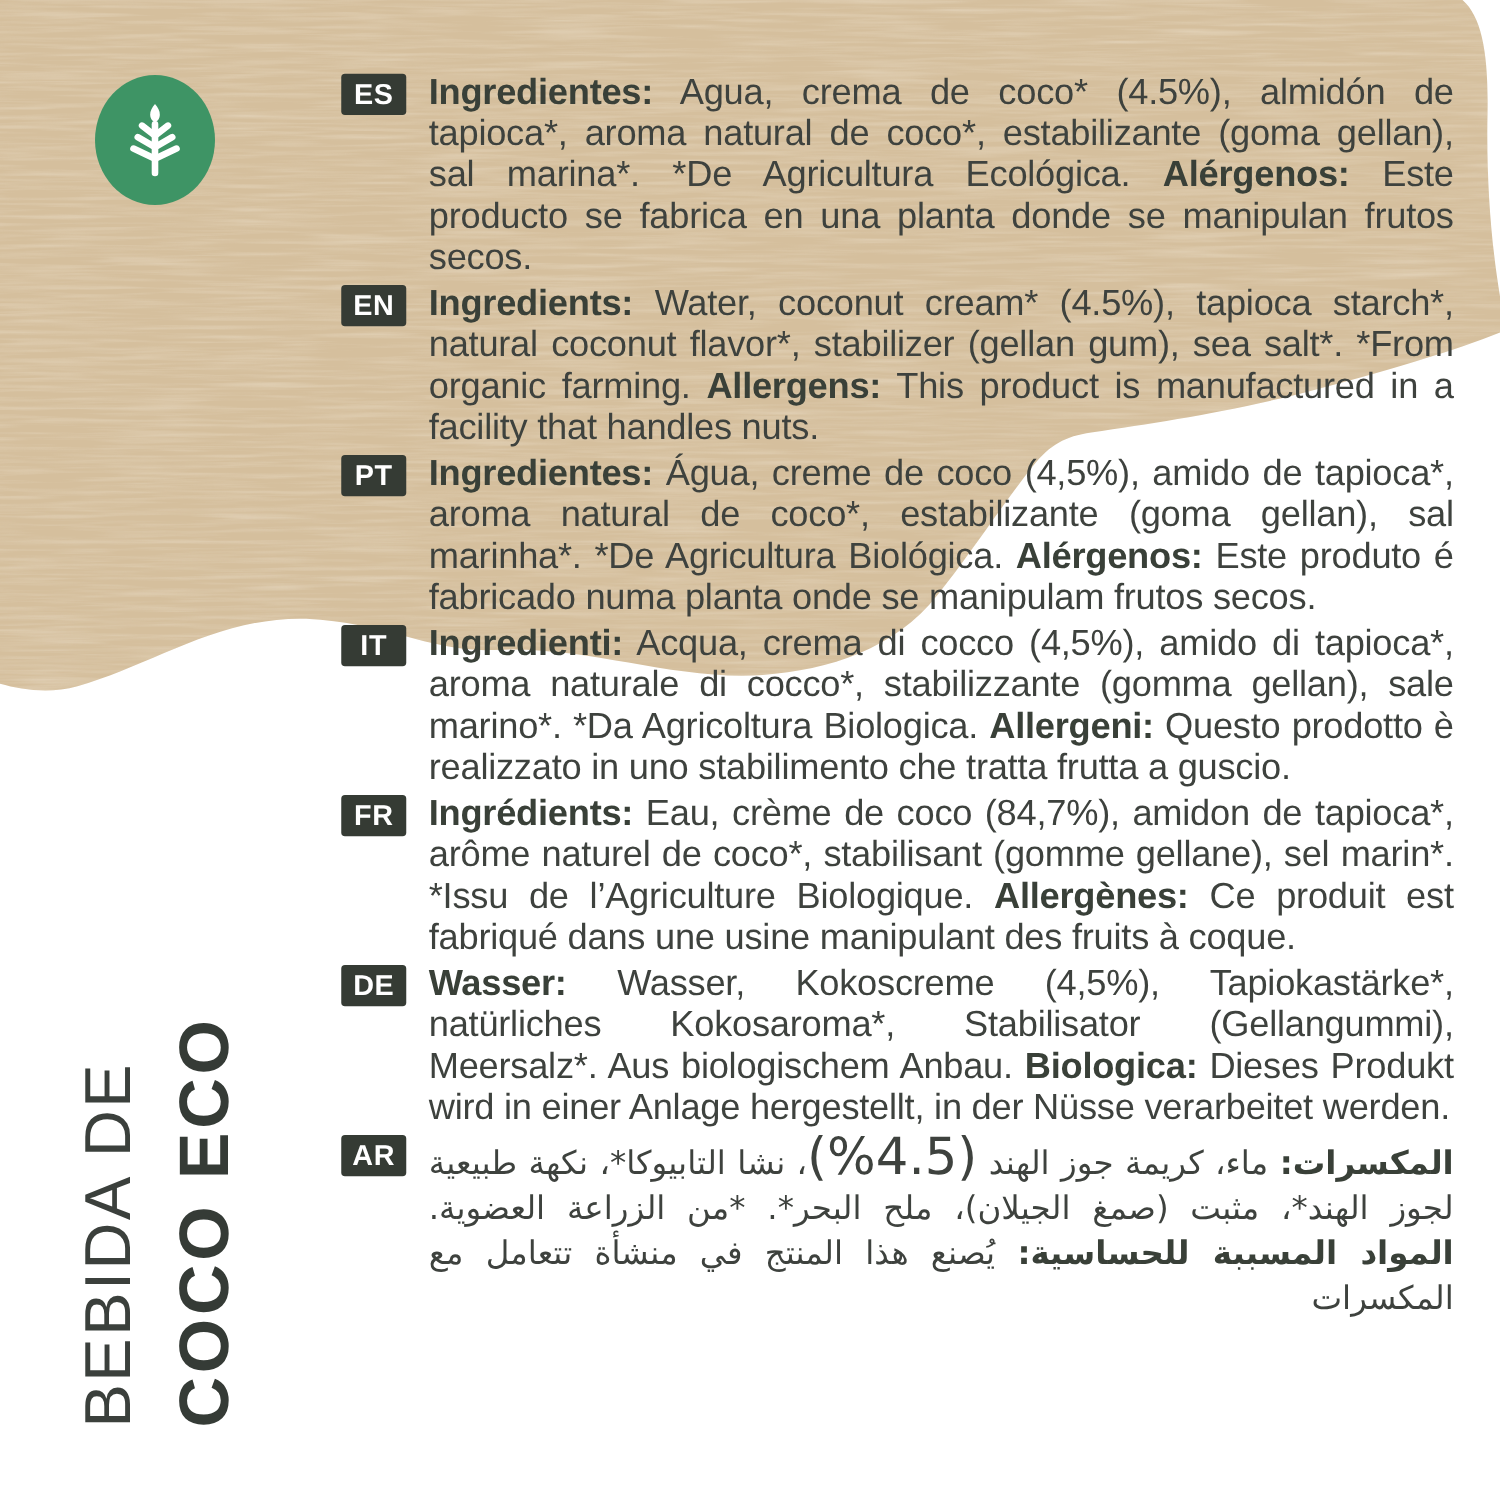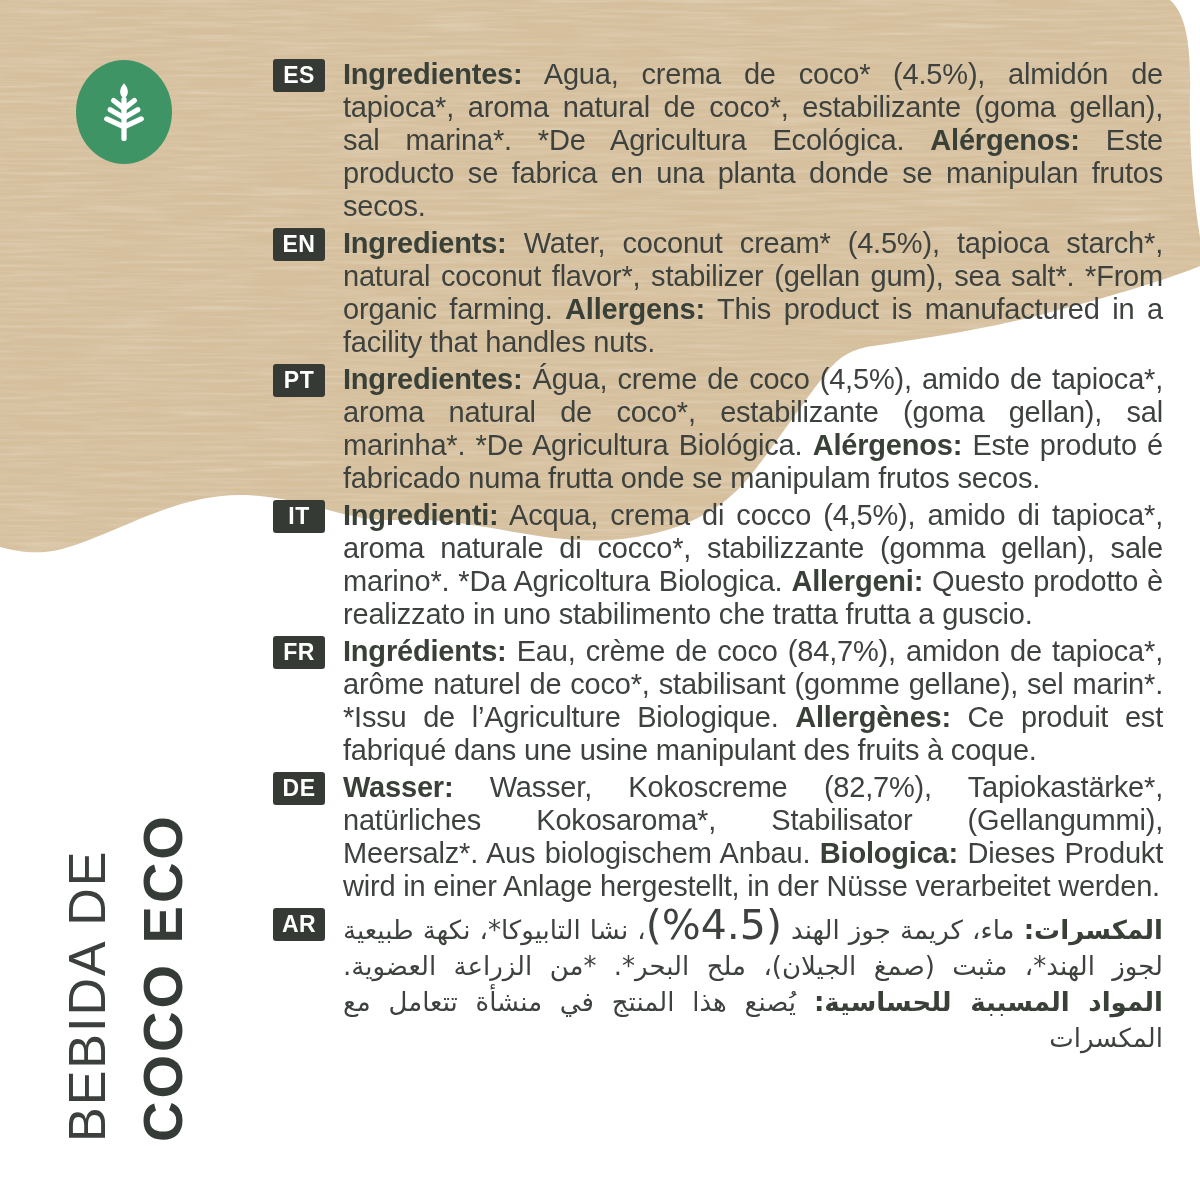--- a/index.html
+++ b/index.html
@@ -112,36 +112,36 @@
       <p class="text" lang="es" dir="ltr"><strong>Ingredientes:</strong><span> Agua, crema de coco* (4.5%), almidón de tapioca*, aroma natural de coco*, estabilizante (goma gellan), sal marina*. *De Agricultura Ecológica. </span><strong>Alérgenos:</strong><span> Este producto se fabrica en una planta donde se manipulan frutos secos.</span></p>
     </section>
 
     <section class="section">
       <span class="badge">EN</span>
       <p class="text" lang="en" dir="ltr"><strong>Ingredients:</strong><span> Water, coconut cream* (4.5%), tapioca starch*, natural coconut flavor*, stabilizer (gellan gum), sea salt*. *From organic farming. </span><strong>Allergens:</strong><span> This product is manufactured in a facility that handles nuts.</span></p>
     </section>
 
     <section class="section">
       <span class="badge">PT</span>
-      <p class="text" lang="pt" dir="ltr"><strong>Ingredientes:</strong><span> Água, creme de coco (4,5%), amido de tapioca*, aroma natural de coco*, estabilizante (goma gellan), sal marinha*. *De Agricultura Biológica. </span><strong>Alérgenos:</strong><span> Este produto é fabricado numa frutta onde se manipulam frutos secos.</span></p>
+      <p class="text" lang="pt" dir="ltr"><strong>Ingredientes:</strong><span> Água, creme de coco (4,5%), amido de tapioca*, aroma natural de coco*, estabilizante (goma gellan), sal marinha*. *De Agricultura Biológica. </span><strong>Alérgenos:</strong><span> Este produto é fabricado numa planta onde se manipulam frutos secos.</span></p>
     </section>
 
     <section class="section">
       <span class="badge">IT</span>
       <p class="text" lang="it" dir="ltr"><strong>Ingredienti:</strong><span> Acqua, crema di cocco (4,5%), amido di tapioca*, aroma naturale di cocco*, stabilizzante (gomma gellan), sale marino*. *Da Agricoltura Biologica. </span><strong>Allergeni:</strong><span> Questo prodotto è realizzato in uno stabilimento che tratta frutta a guscio.</span></p>
     </section>
 
     <section class="section">
       <span class="badge">FR</span>
       <p class="text" lang="fr" dir="ltr"><strong>Ingrédients:</strong><span> Eau, crème de coco (84,7%), amidon de tapioca*, arôme naturel de coco*, stabilisant (gomme gellane), sel marin*. *Issu de l’Agriculture Biologique. </span><strong>Allergènes:</strong><span> Ce produit est fabriqué dans une usine manipulant des fruits à coque.</span></p>
     </section>
 
     <section class="section">
       <span class="badge">DE</span>
-      <p class="text" lang="de" dir="ltr"><strong>Wasser:</strong><span> Wasser, Kokoscreme (82,7%), Tapiokastärke*, natürliches Kokosaroma*, Stabilisator (Gellangummi), Meersalz*. Aus biologischem Anbau. </span><strong>Biologica:</strong><span> Dieses Produkt wird in einer Anlage hergestellt, in der Nüsse verarbeitet werden.</span></p>
+      <p class="text" lang="de" dir="ltr"><strong>Wasser:</strong><span> Wasser, Kokoscreme (4,5%), Tapiokastärke*, natürliches Kokosaroma*, Stabilisator (Gellangummi), Meersalz*. Aus biologischem Anbau. </span><strong>Biologica:</strong><span> Dieses Produkt wird in einer Anlage hergestellt, in der Nüsse verarbeitet werden.</span></p>
     </section>
 
     <section class="section">
       <span class="badge">AR</span>
       <p class="text ar" lang="ar" dir="rtl"><strong>المكسرات:</strong><span> ماء، كريمة جوز الهند </span><span class="big-num">(4.5%)</span><span>، نشا التابيوكا*، نكهة طبيعية لجوز الهند*، مثبت (صمغ الجيلان)، ملح البحر*. *من الزراعة العضوية. </span><strong>المواد المسببة للحساسية:</strong><span> يُصنع هذا المنتج في منشأة تتعامل مع المكسرات</span></p>
     </section>
   </main>
 
 </div>
 

